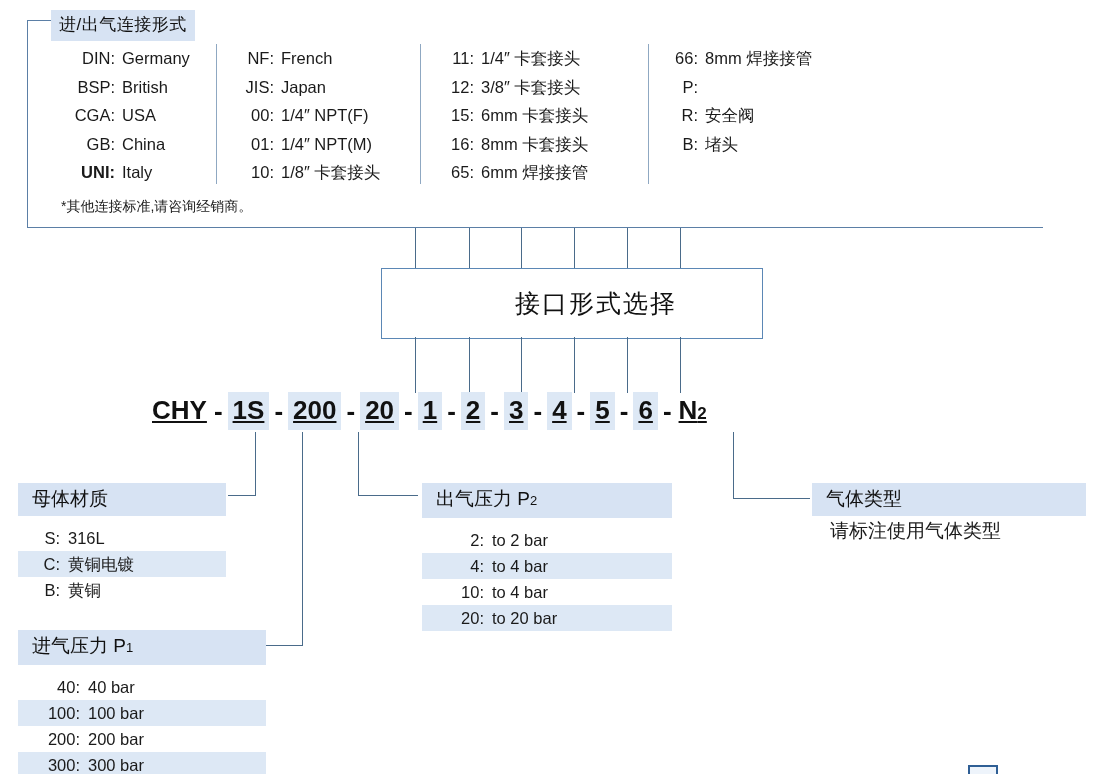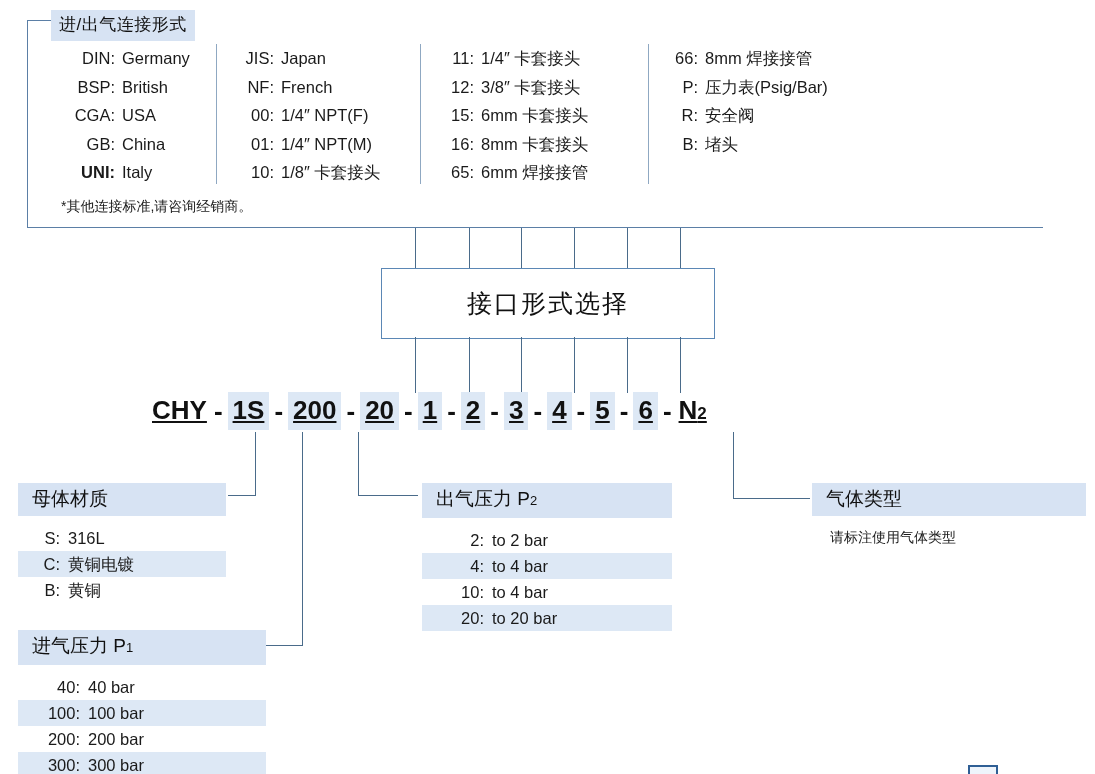--- a/index.html
+++ b/index.html
@@ -98,20 +98,21 @@
   
   #center-box {
     position: absolute;
     left: 381px; top: 268px;
     width: 332px; height: 69px;
     border: 1px solid #5b87b5;
     background: #ffffff;
     display: flex;
     align-items: center;
     justify-content: center;
+    padding-left: 48px;
   }
   #center-box-label {
     font-size: 25px;
     letter-spacing: 2px;
     color: #111;
   }
 
   
   #code-row {
     position: absolute;
@@ -155,22 +156,22 @@
     line-height: 26px;
     white-space: nowrap;
     color: #1a1a1a;
   }
   .info-row .k {
     display: inline-block;
     text-align: right;
     padding-right: 8px;
   }
   .info-note {
-    margin-top: 8px;
-    font-size: 14px;
+    margin-top: 2px;
+    font-size: 19px;
     line-height: 26px;
     padding-left: 18px;
     color: #1a1a1a;
     white-space: nowrap;
   }
 
   
   #corner-artifact {
     position: absolute;
     left: 968px; top: 765px;
@@ -211,28 +212,28 @@
       <div class="conn-row">
         <span class="conn-key" style="width:54px;font-weight:bold;">UNI:</span>
         <span class="conn-val">Italy</span>
       </div>
     </div>
 
     <div class="conn-div" style="left:189px;"></div>
 
     <div class="conn-col" style="left:209px;">
       <div class="conn-row">
+        <span class="conn-key" style="width:38px;">NF:</span>
+        <span class="conn-val">French</span>
+      </div>
+      <div class="conn-row">
         <span class="conn-key" style="width:38px;">JIS:</span>
         <span class="conn-val">Japan</span>
       </div>
       <div class="conn-row">
-        <span class="conn-key" style="width:38px;">NF:</span>
-        <span class="conn-val">French</span>
-      </div>
-      <div class="conn-row">
         <span class="conn-key" style="width:38px;">00:</span>
         <span class="conn-val">1/4″ NPT(F)</span>
       </div>
       <div class="conn-row">
         <span class="conn-key" style="width:38px;">01:</span>
         <span class="conn-val">1/4″ NPT(M)</span>
       </div>
       <div class="conn-row">
         <span class="conn-key" style="width:38px;">10:</span>
         <span class="conn-val">1/8″  卡套接头</span>
@@ -266,21 +267,20 @@
 
     <div class="conn-div" style="left:621px;"></div>
 
     <div class="conn-col" style="left:637px;">
       <div class="conn-row">
         <span class="conn-key" style="width:34px;">66:</span>
         <span class="conn-val">8mm 焊接接管</span>
       </div>
       <div class="conn-row">
         <span class="conn-key" style="width:34px;">P:</span>
-        <span class="conn-val">压力表(Psig/Bar)</span>
       </div>
       <div class="conn-row">
         <span class="conn-key" style="width:34px;">R:</span>
         <span class="conn-val">安全阀</span>
       </div>
       <div class="conn-row">
         <span class="conn-key" style="width:34px;">B:</span>
         <span class="conn-val">堵头</span>
       </div>
     </div>

